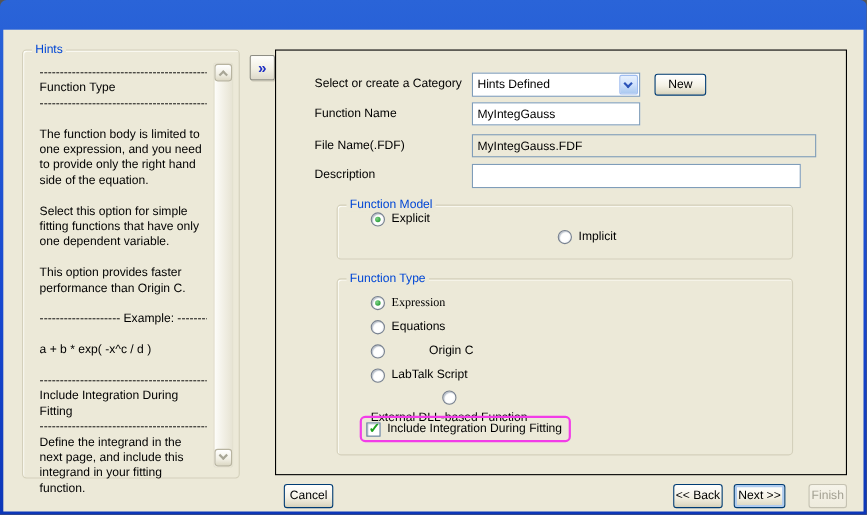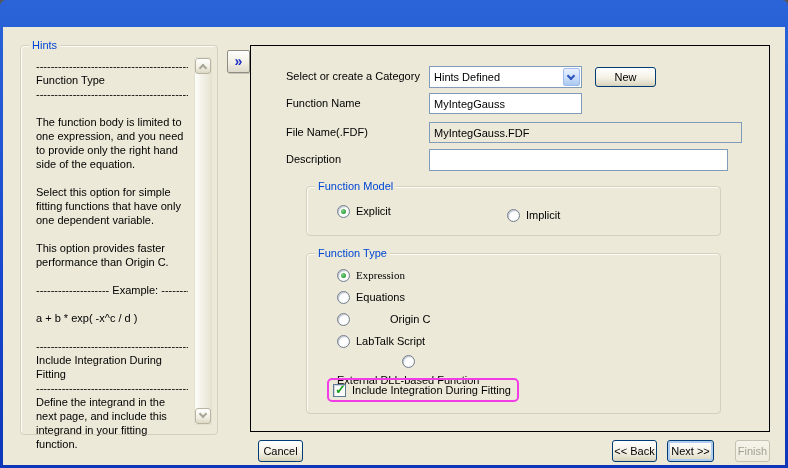--- a/index.html
+++ b/index.html
@@ -209,34 +209,34 @@
 
     <div class="main-panel">
 
       <span class="fld-label" style="top:24px">Select or create a Category</span>
       <div class="combo">
         <span class="combo-value">Hints Defined</span>
         <span class="combo-btn">
             <span class="chev-blue"></span>
           </span>
       </div>
-      <div class="xp-btn" style="left:344px; top:21px; width:61px; height:20px; line-height:18px;">New</div>
+      <div class="xp-btn" style="left:344px; top:21px; width:47px; height:20px; line-height:18px;">New</div>
 
       <span class="fld-label" style="top:51px">Function Name</span>
       <input class="xp-input" style="left: 178px; top: 47px; width: 153px;" value="MyIntegGauss">
 
       <span class="fld-label" style="top:80px">File Name(.FDF)</span>
       <input class="xp-input disabled" style="left: 178px; top: 76px; width: 313px;" disabled="" value="MyIntegGauss.FDF">
 
       <span class="fld-label" style="top:107px">Description</span>
       <input class="xp-input" style="left: 178px; top: 103px; width: 299px; height: 22px;" value="">
 
       <div class="group" style="left:55px; top:140px; width:415px; height:50px;">
         <span class="group-title">Function Model</span>
-        <div class="opt-row" style="left:30px; top:16px;justify-content:center;">
+        <div class="opt-row" style="left:30px; top:4px;justify-content:center;">
           <span class="radio checked">
               <span class="dot"></span>
             </span>
           <span>Explicit</span>
         </div>
         <div class="opt-row" style="left:200px; top:20px;">
           <span class="radio"></span>
           <span>Implicit</span>
         </div>
       </div>

